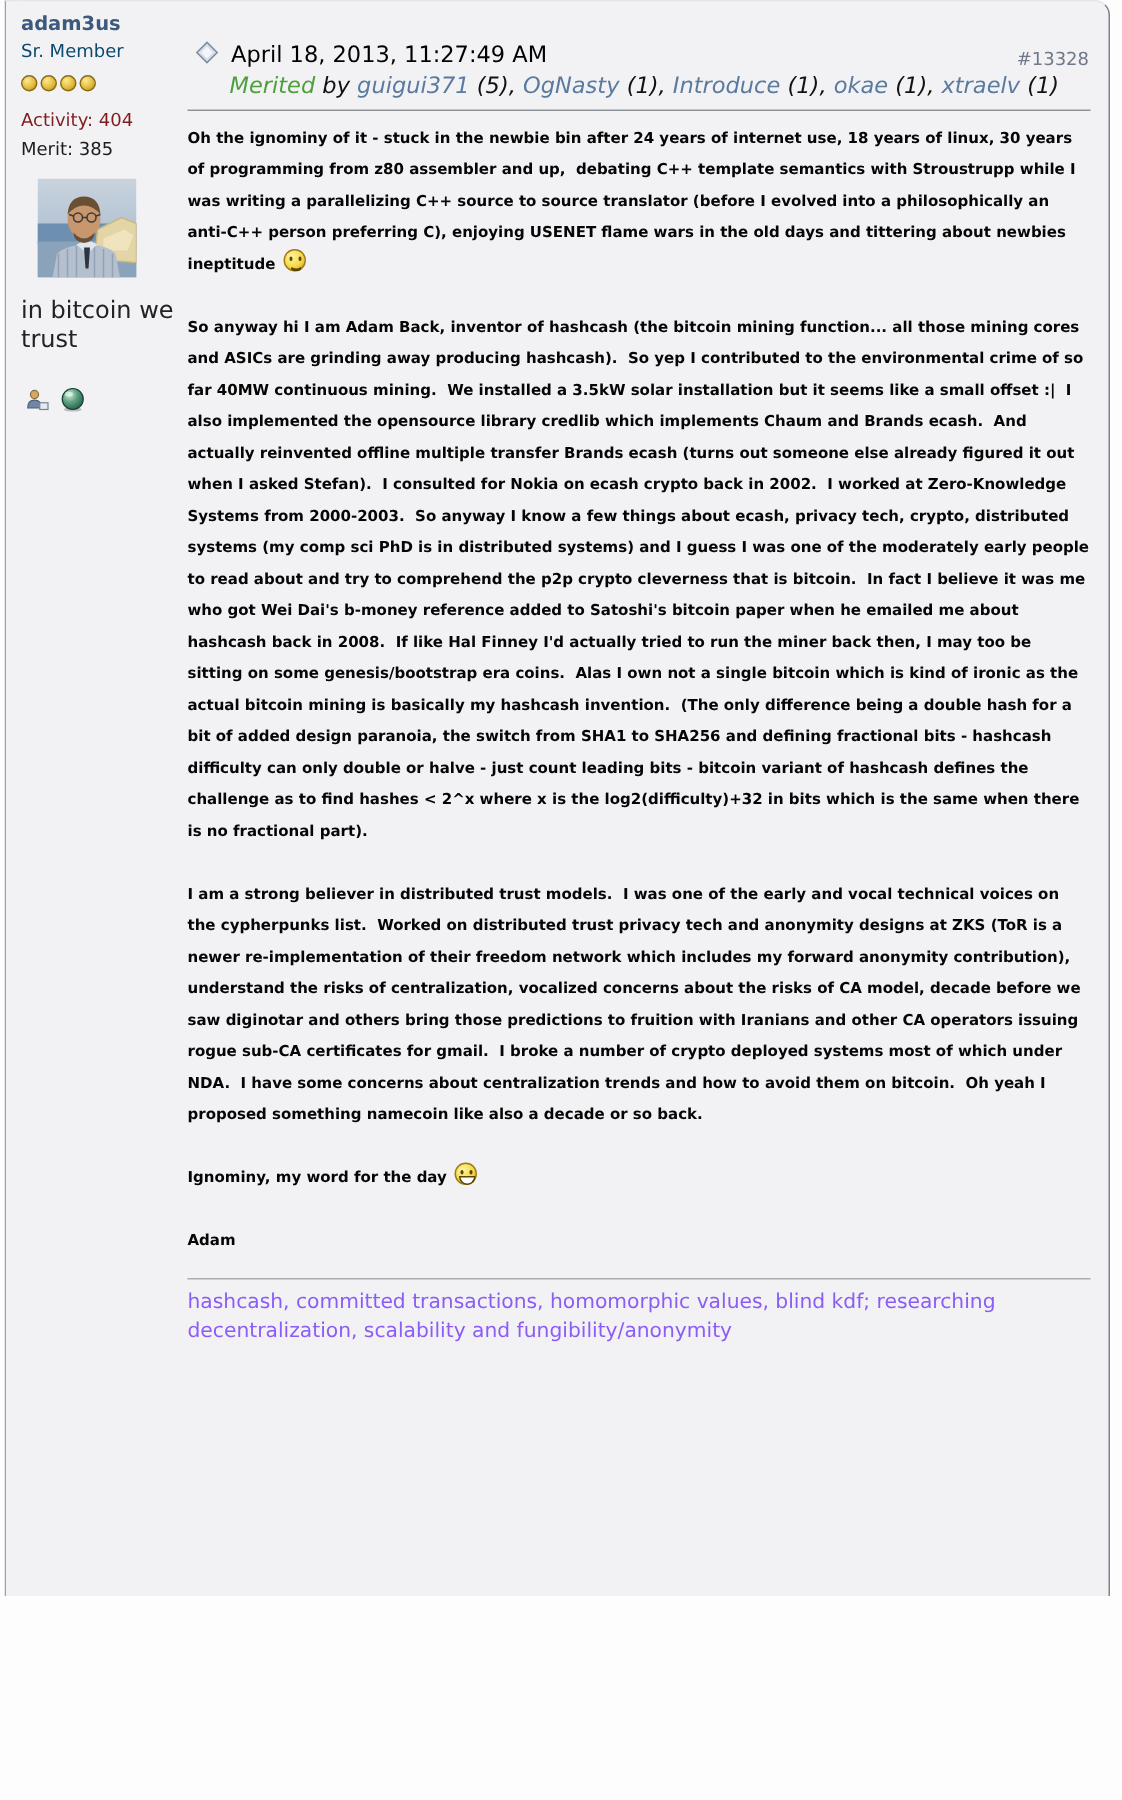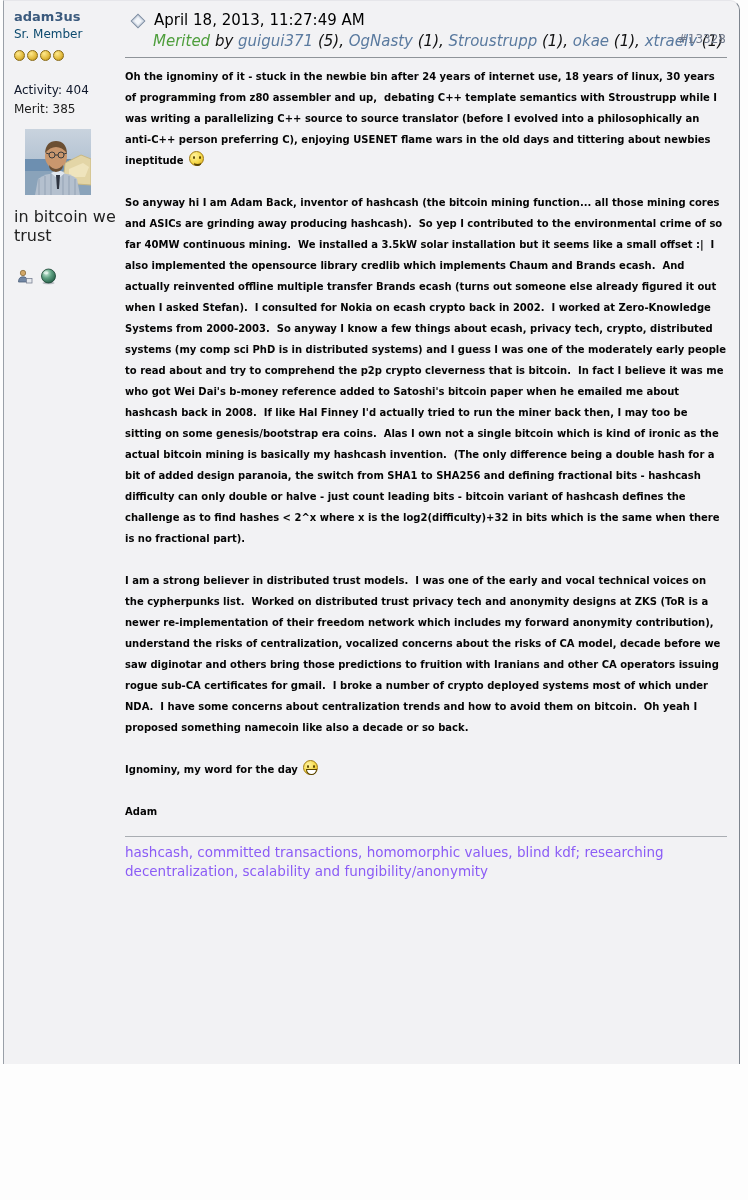--- a/index.html
+++ b/index.html
@@ -14,31 +14,31 @@
         border-left:1px solid #9aa0a8;border-right:1px solid #7d848d;border-top:1px solid #e6e6ea;
         border-top-right-radius:10px;display:flex;}
   
   .sidebar{width:119px;flex:none;padding:8px 0 0 10px;}
   .username{display:block;font-size:13px;font-weight:bold;color:var(--username);text-decoration:none;}
   .rank{font-size:12px;color:#0c4a6e;margin-top:3px;}
   .stars{margin-top:5px;height:12px;}
   .star{display:inline-block;width:11px;height:11px;border-radius:50%;margin-right:2px;
         background:radial-gradient(circle at 35% 30%,#ffe98c,#e0b83a 60%,#a97f18);
         border:1px solid #8a6a14;}
-  .activity{margin-top:25px;font-size:12px;color:#0f172a;}
+  .activity{margin-top:15px;font-size:12px;color:#7f1d1d;}
   .merit-line{margin-top:5px;font-size:12px;color:#1c1c1c;}
   .avatar{margin:13px 0 0 11px;width:66px;height:66px;display:block;}
   .personal-text{margin-top:12px;font-size:16px;color:#222;}
   .profile-icons{margin:23px 0 0 3px;display:flex;align-items:center;gap:7px;}
   .profile-icons span{display:inline-flex;cursor:pointer;}
   
   .content{flex:1;min-width:0;position:relative;padding:6px 12px 0 2px;}
   .title{display:block;margin-left:28px;font-size:17px;font-weight:bold;color:var(--title);text-decoration:none;}
   .permalink{position:absolute;right:13px;top:31px;font-size:12px;color:var(--postnum);text-decoration:none;margin-left:19px;}
-  .date-row{margin-top:4px;display:flex;align-items:flex-end;}
+  .date-row{margin-top:20px;display:flex;align-items:flex-start;}
   .msg-icon{margin-left:5px;display:inline-flex;}
   .date{margin-left:8px;font-size:15px;color:#000;}
   .merit-row{margin-left:28px;margin-top:3px;font-size:15px;font-style:italic;color:#111;}
   .merit-label{color:var(--green);}
   .merit-user{color:var(--link);text-decoration:none;font-style:italic;}
   .divider{border-top:1px solid var(--divider);margin-top:7px;}
   .msg-body{margin-top:8px;font-size:10px;line-height:21px;color:var(--body);font-weight:bold;}
   .para{white-space:pre-wrap;margin:21px 0 0 0;}
   .para:first-child{margin-top:0;}
   .smiley{display:inline-block;width:15px;height:15px;border-radius:50%;position:relative;
@@ -124,21 +124,21 @@
       <div class="date-row">
         <span class="msg-icon">
           <svg width="16" height="16" viewBox="0 0 16 16" xmlns="http://www.w3.org/2000/svg">
             <rect x="3.2" y="3.2" width="9.6" height="9.6" transform="rotate(45 8 8)" fill="#d7dee8" stroke="#7d8da1" stroke-width="1"></rect>
             <rect x="5.2" y="5.2" width="5.6" height="5.6" transform="rotate(45 8 8)" fill="#f2f5f9"></rect>
           </svg>
         </span>
         <span class="date">April 18, 2013, 11:27:49 AM</span>
       </div>
 
-      <div class="merit-row" id="merit-row"><span class="merit-label">Merited</span> by <a class="merit-user" href="#">guigui371</a> (5), <a class="merit-user" href="#">OgNasty</a> (1), <a class="merit-user" href="#">Stroustrupp</a> (1), <a class="merit-user" href="#">okae</a> (1), <a class="merit-user" href="#">xtraelv</a> (1)</div>
+      <div class="merit-row" id="merit-row"><span class="merit-label">Merited</span> by <a class="merit-user" href="#">guigui371</a> (5), <a class="merit-user" href="#">OgNasty</a> (1), <a class="merit-user" href="#">Introduce</a> (1), <a class="merit-user" href="#">okae</a> (1), <a class="merit-user" href="#">xtraelv</a> (1)</div>
 
       <div class="divider"></div>
 
       <div class="msg-body" id="msg-body">
           <div class="para">Oh the ignominy of it - stuck in the newbie bin after 24 years of internet use, 18 years of linux, 30 years of programming from z80 assembler and up,  debating C++ template semantics with Stroustrupp while I was writing a parallelizing C++ source to source translator (before I evolved into a philosophically an anti-C++ person preferring C), enjoying USENET flame wars in the old days and tittering about newbies ineptitude <span class="smiley smile"></span></div>
           <div class="para">So anyway hi I am Adam Back, inventor of hashcash (the bitcoin mining function... all those mining cores and ASICs are grinding away producing hashcash).  So yep I contributed to the environmental crime of so far 40MW continuous mining.  We installed a 3.5kW solar installation but it seems like a small offset :|  I also implemented the opensource library credlib which implements Chaum and Brands ecash.  And actually reinvented offline multiple transfer Brands ecash (turns out someone else already figured it out when I asked Stefan).  I consulted for Nokia on ecash crypto back in 2002.  I worked at Zero-Knowledge Systems from 2000-2003.  So anyway I know a few things about ecash, privacy tech, crypto, distributed systems (my comp sci PhD is in distributed systems) and I guess I was one of the moderately early people to read about and try to comprehend the p2p crypto cleverness that is bitcoin.  In fact I believe it was me who got Wei Dai's b-money reference added to Satoshi's bitcoin paper when he emailed me about hashcash back in 2008.  If like Hal Finney I'd actually tried to run the miner back then, I may too be sitting on some genesis/bootstrap era coins.  Alas I own not a single bitcoin which is kind of ironic as the actual bitcoin mining is basically my hashcash invention.  (The only difference being a double hash for a bit of added design paranoia, the switch from SHA1 to SHA256 and defining fractional bits - hashcash difficulty can only double or halve - just count leading bits - bitcoin variant of hashcash defines the challenge as to find hashes &lt; 2^x where x is the log2(difficulty)+32 in bits which is the same when there is no fractional part).</div>
           <div class="para">I am a strong believer in distributed trust models.  I was one of the early and vocal technical voices on the cypherpunks list.  Worked on distributed trust privacy tech and anonymity designs at ZKS (ToR is a newer re-implementation of their freedom network which includes my forward anonymity contribution), understand the risks of centralization, vocalized concerns about the risks of CA model, decade before we saw diginotar and others bring those predictions to fruition with Iranians and other CA operators issuing rogue sub-CA certificates for gmail.  I broke a number of crypto deployed systems most of which under NDA.  I have some concerns about centralization trends and how to avoid them on bitcoin.  Oh yeah I proposed something namecoin like also a decade or so back.</div>
           <div class="para">Ignominy, my word for the day <span class="smiley cheesy"></span></div>
           <div class="para">Adam</div>
         </div>

